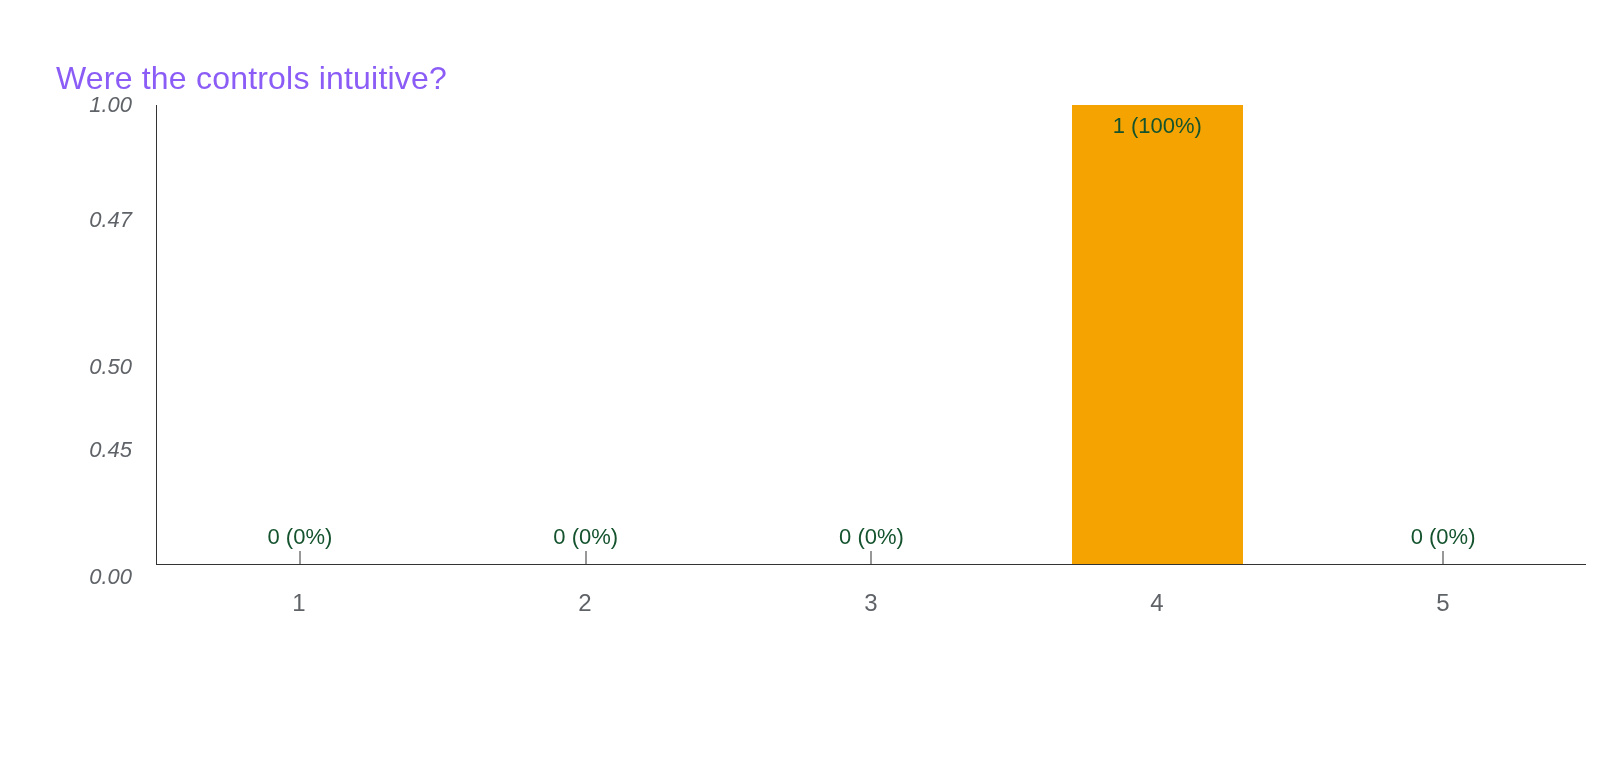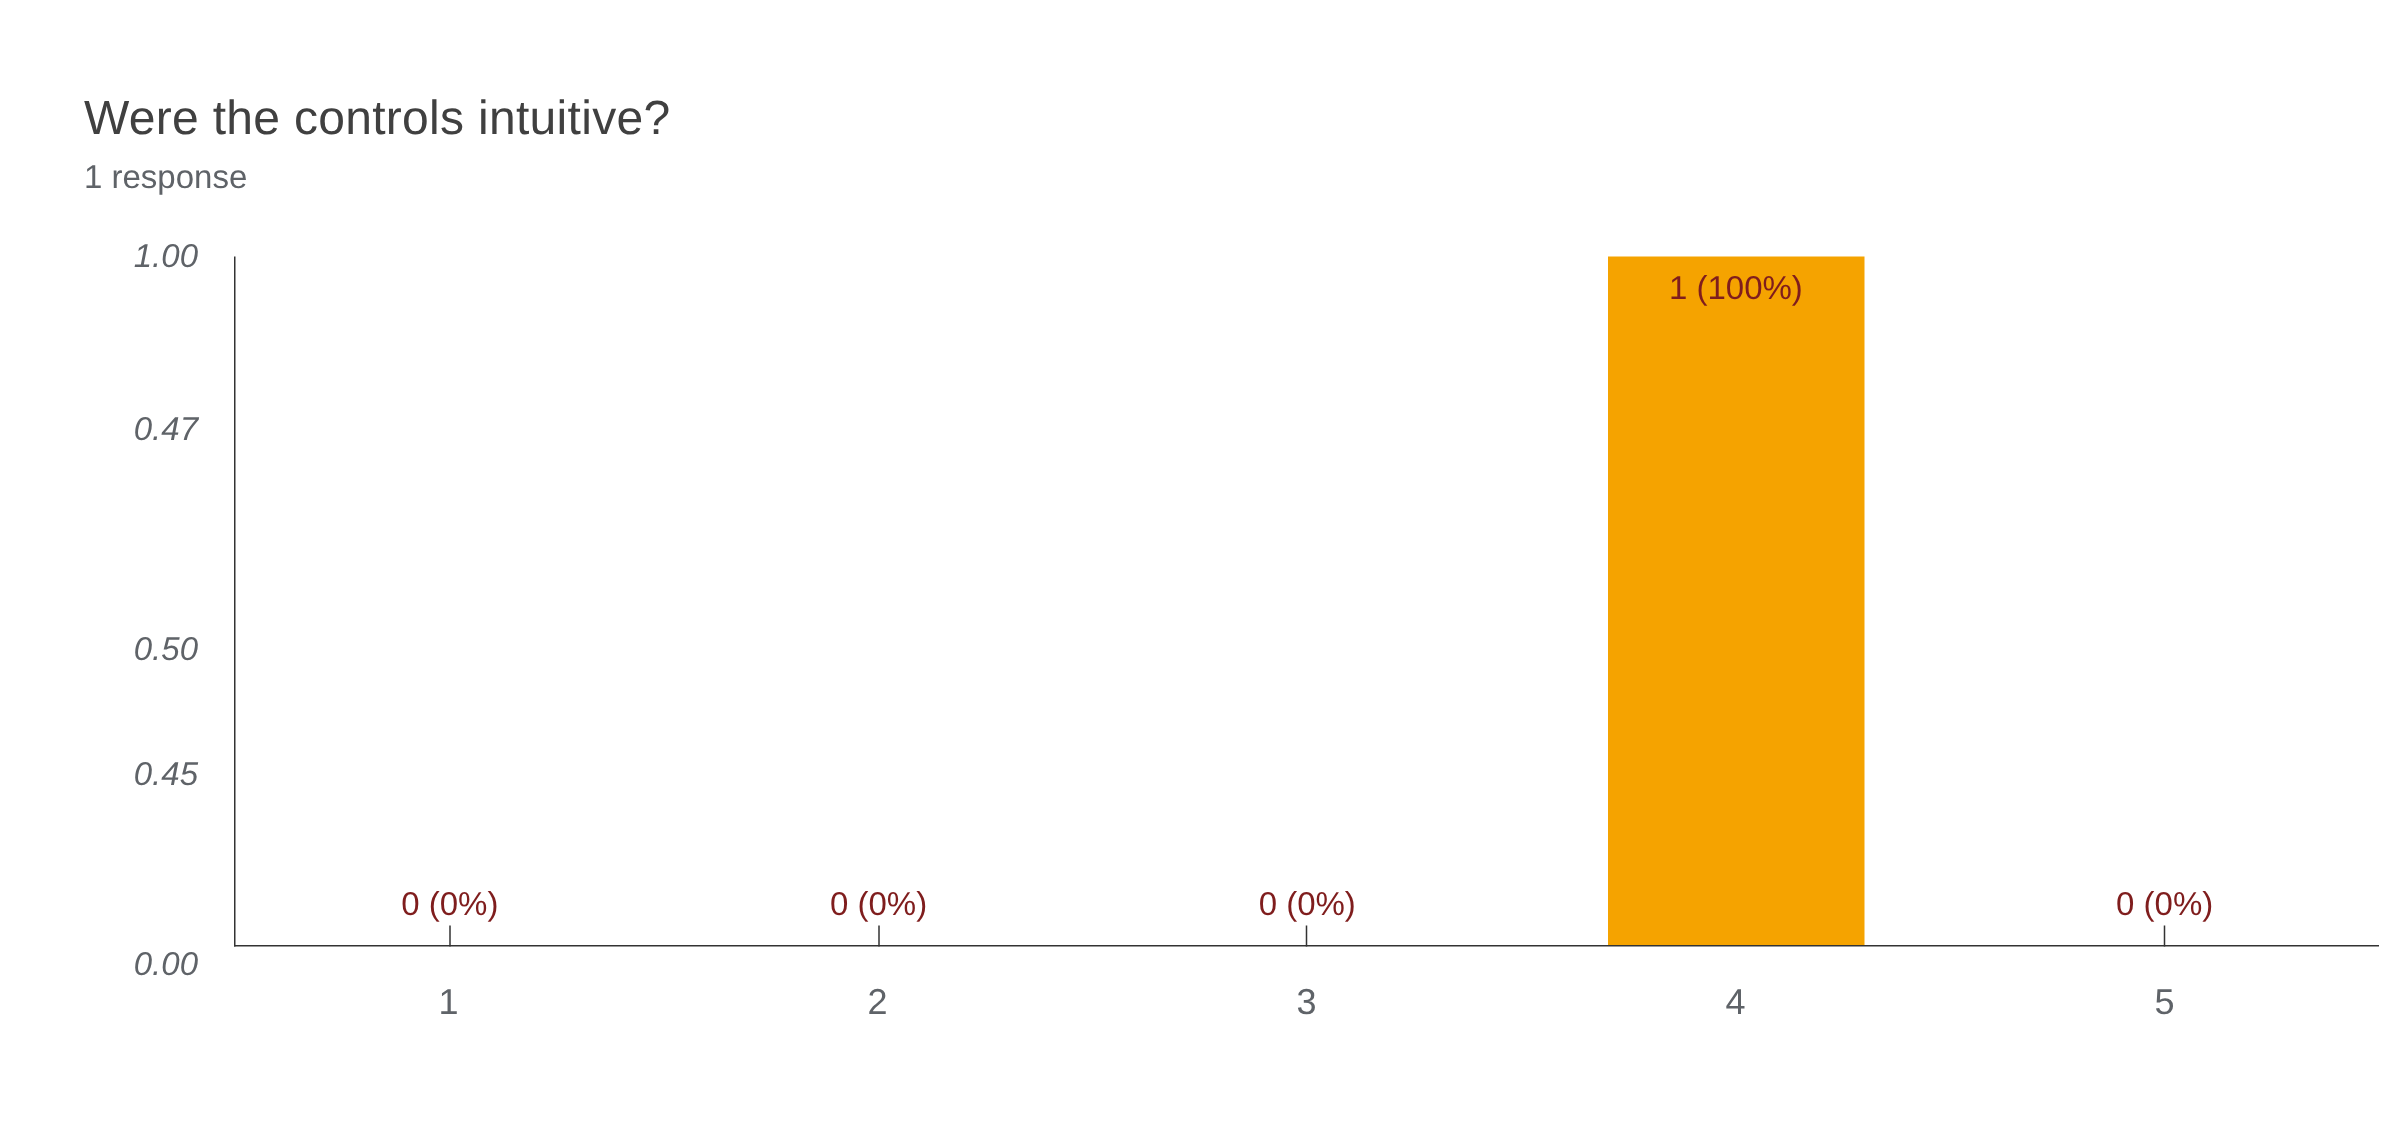--- a/index.html
+++ b/index.html
@@ -16,21 +16,21 @@
     position: relative;
     width: 1600px;
     height: 761px;
     box-sizing: border-box;
     padding-left: 56px;
     padding-top: 60px;
   }
   .title {
     font-size: 32px;
     font-weight: 400;
-    color: #404040;
+    color: #8b5cf6;
     margin: 0 0 8px 0;
     letter-spacing: 0.2px;
   }
   .subtitle {
     font-size: 22px;
     font-weight: 400;
     color: #5f6368;
     margin: 0 0 40px 0;
   }
   .chart-wrap {
@@ -93,39 +93,38 @@
   .bar {
     width: 60%;
     background: #f5a300;
     position: relative;
   }
   .bar-label {
     position: absolute;
     left: 50%;
     transform: translateX(-50%);
     font-size: 22px;
-    color: #7f1d1d;
+    color: #14532d;
     white-space: nowrap;
   }
   .zero-tick {
     position: absolute;
     bottom: -1px;
     left: 50%;
     width: 1px;
     height: 14px;
     background: #333;
     transform: translateX(-0.5px);
   }
 </style>
 </head>
 <body>
 
 <div class="page">
   <h1 class="title">Were the controls intuitive?</h1>
-  <div class="subtitle">1 response</div>
 
   <div class="chart-wrap">
     <div id="yticks">
         <div class="ytick" style="top: 460px; margin-top: 12px;">0.00</div>
         <div class="ytick" style="top: 345px;">0.45</div>
         <div class="ytick" style="top: 230px; margin-top: 32px;">0.50</div>
         <div class="ytick" style="top: 115px;">0.47</div>
         <div class="ytick" style="top: 0px;">1.00</div>
       </div>
     <div class="plot">

